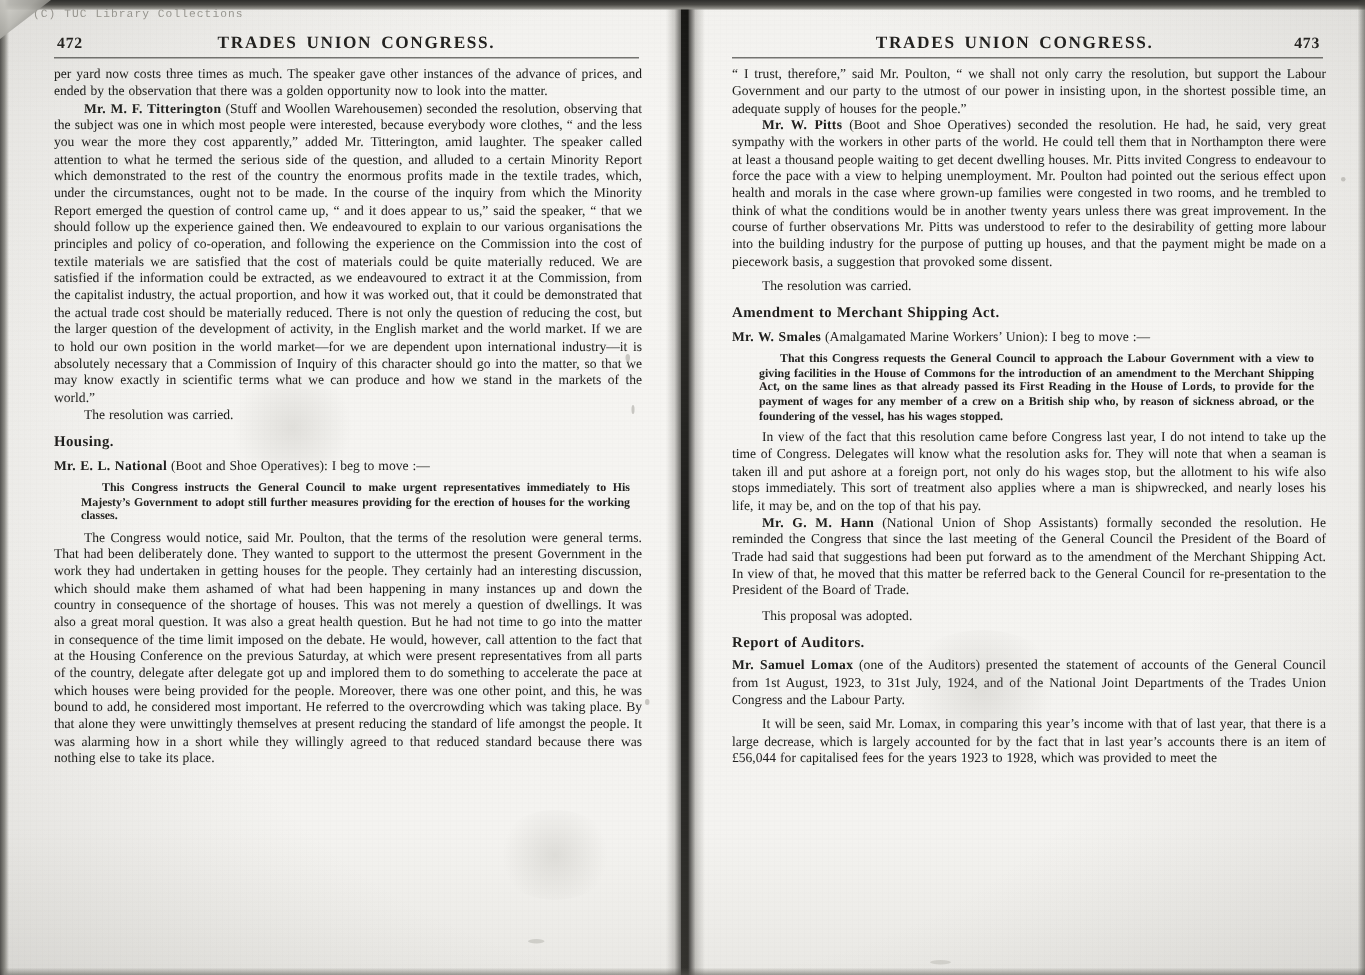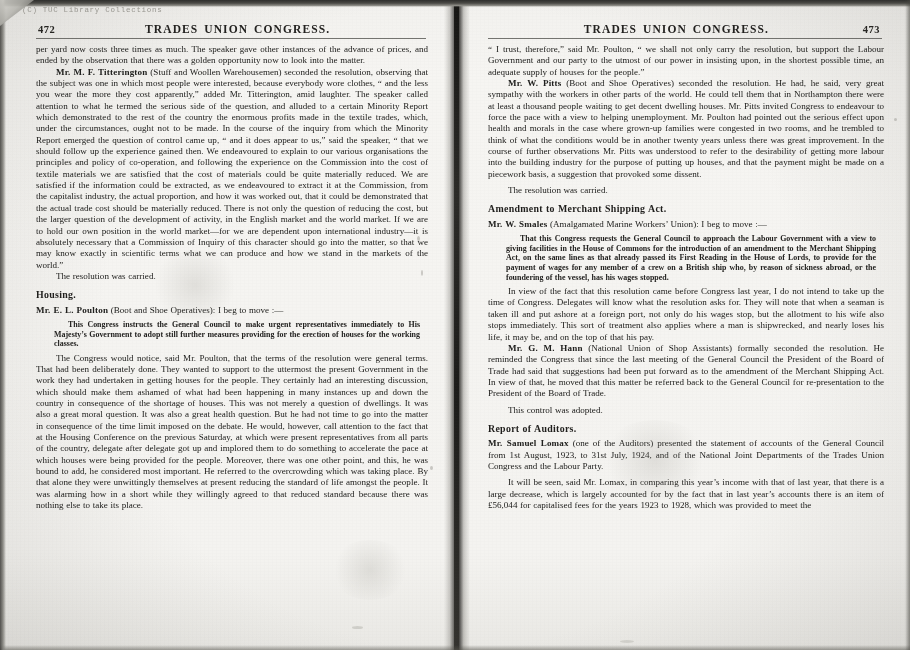--- a/index.html
+++ b/index.html
@@ -194,21 +194,21 @@
       <p class="ind">
         <span class="speaker">Mr. M. F. Titterington</span>
         <span>(Stuff and Woollen Warehousemen) seconded the resolution, observing that the subject was one in which most people were interested, because everybody wore clothes, “ and the less you wear the more they cost apparently,” added Mr. Titterington, amid laughter. The speaker called attention to what he termed the serious side of the question, and alluded to a certain Minority Report which demonstrated to the rest of the country the enormous profits made in the textile trades, which, under the circumstances, ought not to be made. In the course of the inquiry from which the Minority Report emerged the question of control came up, “ and it does appear to us,” said the speaker, “ that we should follow up the experience gained then. We endeavoured to explain to our various organisations the principles and policy of co-operation, and following the experience on the Commission into the cost of textile materials we are satisfied that the cost of materials could be quite materially reduced. We are satisfied if the information could be extracted, as we endeavoured to extract it at the Commission, from the capitalist industry, the actual proportion, and how it was worked out, that it could be demonstrated that the actual trade cost should be materially reduced. There is not only the question of reducing the cost, but the larger question of the development of activity, in the English market and the world market. If we are to hold our own position in the world market—for we are dependent upon international industry—it is absolutely necessary that a Commission of Inquiry of this character should go into the matter, so that we may know exactly in scientific terms what we can produce and how we stand in the markets of the world.”</span>
       </p>
 
       <p class="ind">The resolution was carried.</p>
 
       <h3 class="head">Housing.</h3>
 
       <p class="noind">
-        <span class="speaker">Mr. E. L. Poulton</span>
+        <span class="speaker">Mr. E. L. National</span>
         <span>(Boot and Shoe Operatives): I beg to move :—</span>
       </p>
 
       <div class="resolution">This Congress instructs the General Council to make urgent representatives immediately to His Majesty’s Government to adopt still further measures providing for the erection of houses for the working classes.</div>
 
       <p class="ind">The Congress would notice, said Mr. Poulton, that the terms of the resolution were general terms. That had been deliberately done. They wanted to support to the uttermost the present Government in the work they had undertaken in getting houses for the people. They certainly had an interesting discussion, which should make them ashamed of what had been happening in many instances up and down the country in consequence of the shortage of houses. This was not merely a question of dwellings. It was also a great moral question. It was also a great health question. But he had not time to go into the matter in consequence of the time limit imposed on the debate. He would, however, call attention to the fact that at the Housing Conference on the previous Saturday, at which were present representatives from all parts of the country, delegate after delegate got up and implored them to do something to accelerate the pace at which houses were being provided for the people. Moreover, there was one other point, and this, he was bound to add, he considered most important. He referred to the overcrowding which was taking place. By that alone they were unwittingly themselves at present reducing the standard of life amongst the people. It was alarming how in a short while they willingly agreed to that reduced standard because there was nothing else to take its place.</p>
 
     </div>
   </div>
 
@@ -240,21 +240,21 @@
 
       <div class="resolution">That this Congress requests the General Council to approach the Labour Government with a view to giving facilities in the House of Commons for the introduction of an amendment to the Merchant Shipping Act, on the same lines as that already passed its First Reading in the House of Lords, to provide for the payment of wages for any member of a crew on a British ship who, by reason of sickness abroad, or the foundering of the vessel, has his wages stopped.</div>
 
       <p class="ind">In view of the fact that this resolution came before Congress last year, I do not intend to take up the time of Congress. Delegates will know what the resolution asks for. They will note that when a seaman is taken ill and put ashore at a foreign port, not only do his wages stop, but the allotment to his wife also stops immediately. This sort of treatment also applies where a man is shipwrecked, and nearly loses his life, it may be, and on the top of that his pay.</p>
 
       <p class="ind">
         <span class="speaker">Mr. G. M. Hann</span>
         <span>(National Union of Shop Assistants) formally seconded the resolution. He reminded the Congress that since the last meeting of the General Council the President of the Board of Trade had said that suggestions had been put forward as to the amendment of the Merchant Shipping Act. In view of that, he moved that this matter be referred back to the General Council for re-presentation to the President of the Board of Trade.</span>
       </p>
 
-      <p class="ind gap">This control was adopted.</p>
+      <p class="ind gap">This proposal was adopted.</p>
 
       <h3 class="head">Report of Auditors.</h3>
 
       <p class="noind">
         <span class="speaker">Mr. Samuel Lomax</span>
         <span>(one of the Auditors) presented the statement of accounts of the General Council from 1st August, 1923, to 31st July, 1924, and of the National Joint Departments of the Trades Union Congress and the Labour Party.</span>
       </p>
 
       <p class="ind gap">It will be seen, said Mr. Lomax, in comparing this year’s income with that of last year, that there is a large decrease, which is largely accounted for by the fact that in last year’s accounts there is an item of £56,044 for capitalised fees for the years 1923 to 1928, which was provided to meet the</p>
 

